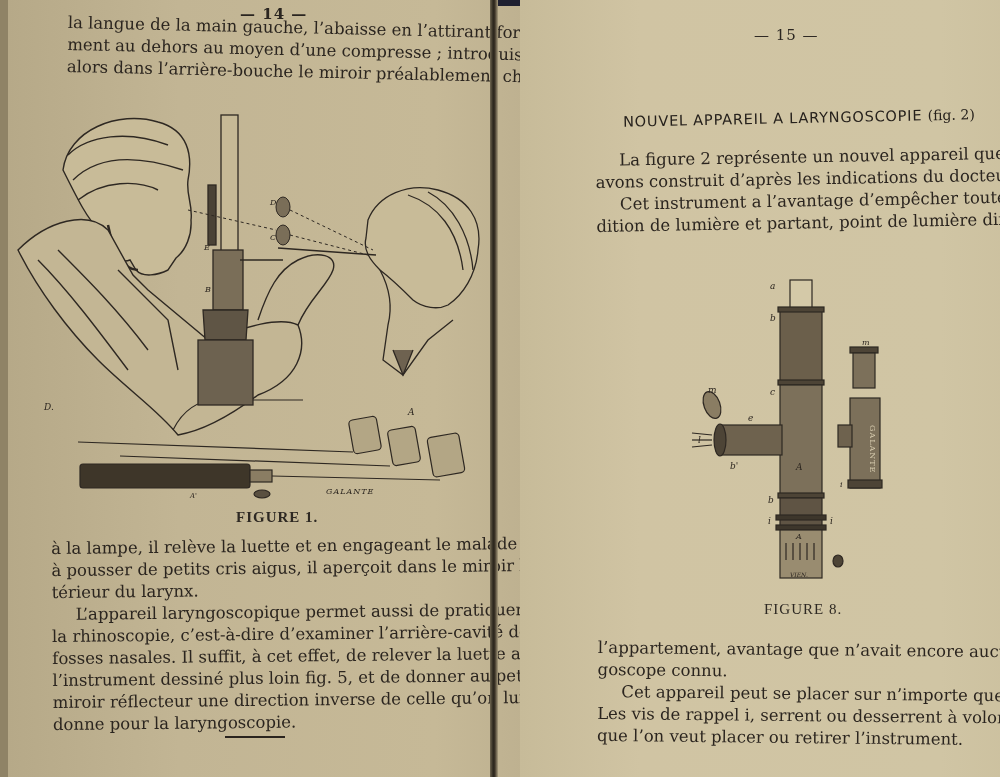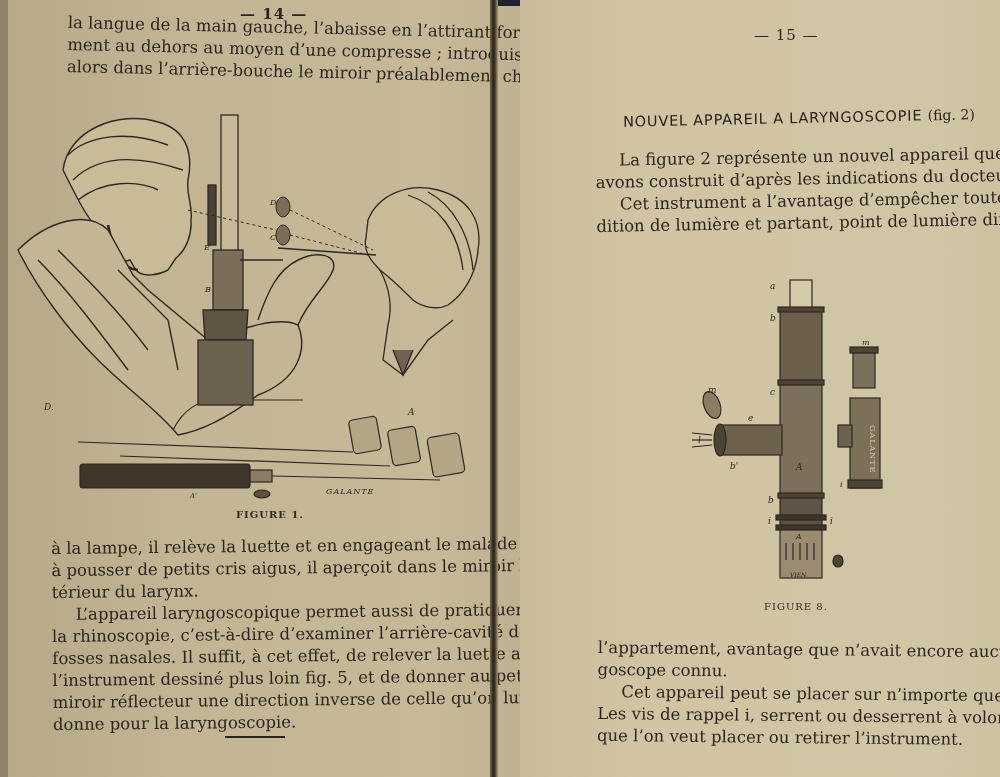--- a/index.html
+++ b/index.html
@@ -34,21 +34,21 @@
       text-align: justify;
     }
     .line { display: block; white-space: nowrap; }
     .indent { padding-left: 24px; }
     .heading {
       position: absolute; font-family: "DejaVu Sans", "Liberation Sans", sans-serif;
       font-size: 14.5px; letter-spacing: 0.8px; color: #26211c; transform: rotate(-1.2deg);
     }
     .heading .fig-ref { font-family: "DejaVu Serif", serif; font-size: 14px; letter-spacing: 0; }
     .caption {
-      position: absolute; font-size: 10px; letter-spacing: 1px; color: #2e2923; font-weight: bold;
+      position: absolute; font-size: 15px; letter-spacing: 1px; color: #2e2923; font-weight: bold; font-family: Liberation Serif, serif;
     }
     .rule { position: absolute; height: 2px; background: #2a241e; }
     .illus { position: absolute; }
     .lbl { font-family: "DejaVu Serif", serif; font-style: italic; fill: #2b251f; }
   </style>
 </head>
 <body>
 
 <div class="spread">
 

